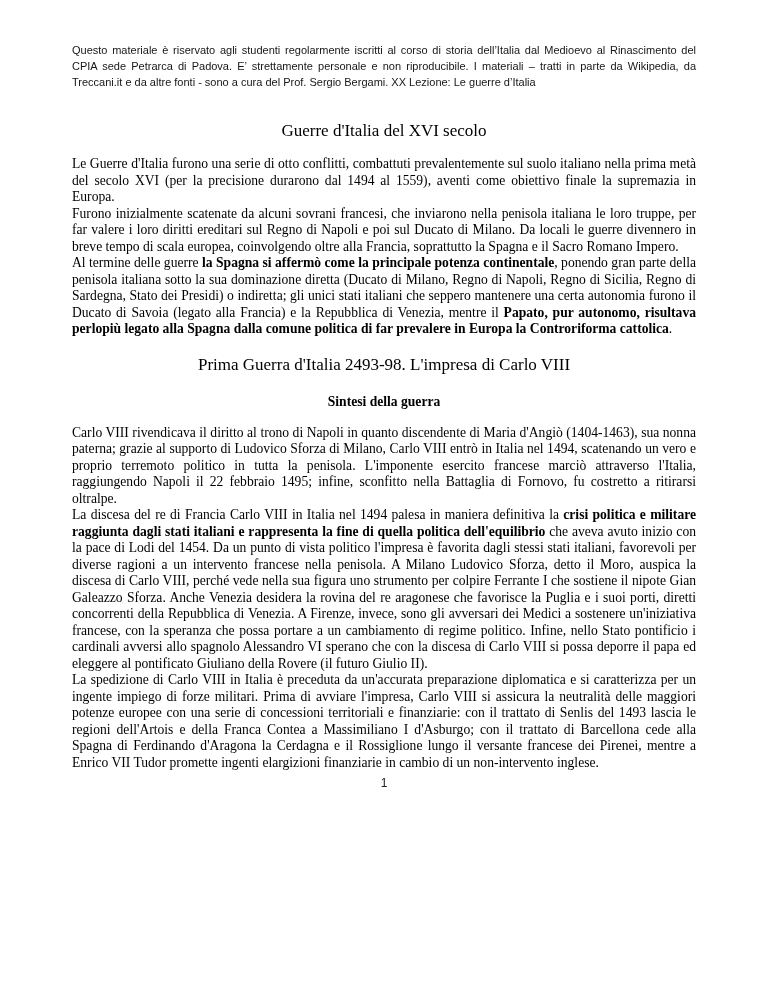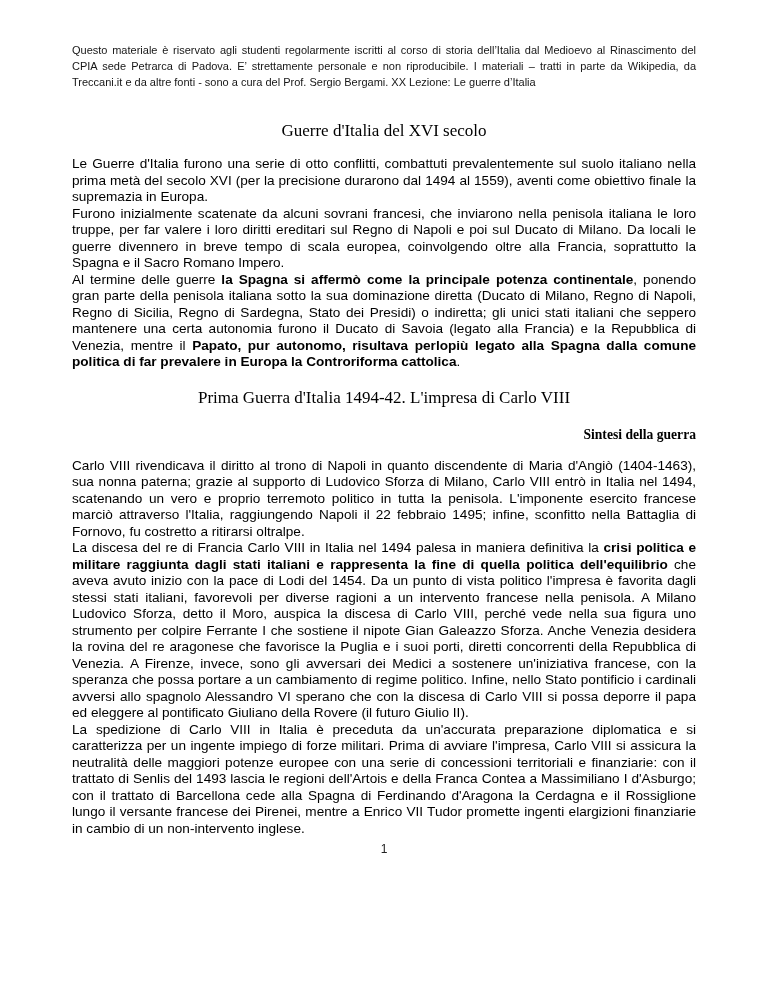--- a/index.html
+++ b/index.html
@@ -31,25 +31,25 @@
     line-height: 22px;
     font-weight: normal;
     text-align: center;
     margin: 16px 0 14px 0;
   }
   .doc-subheading {
     font-family: "Liberation Serif", serif;
     font-size: 13.6px;
     line-height: 17px;
     font-weight: bold;
-    text-align: right;
+    text-align: center;
     margin: 17px 0 15px 0;
   }
   .doc-paragraph {
-    font-family: Liberation Sans, sans-serif;
+    font-family: Liberation Serif, serif;
     font-size: 13.6px;
     line-height: 16.5px;
     text-align: justify;
     margin: 0;
   }
   .doc-paragraph .bold {
     font-weight: bold;
   }
   .page-number {
     font-family: "Liberation Sans", sans-serif;
@@ -63,21 +63,21 @@
 <body>
 
 <div class="page">
   <p class="header-note">Questo materiale è riservato agli studenti regolarmente iscritti al corso di storia dell’Italia dal Medioevo al Rinascimento del CPIA sede Petrarca di Padova. E’ strettamente personale e non riproducibile. I materiali – tratti in parte da Wikipedia, da Treccani.it e da altre fonti - sono a cura del Prof. Sergio Bergami. XX Lezione: Le guerre d’Italia</p>
 
   <main class="doc-content">
       <h1 class="doc-title">Guerre d'Italia del XVI secolo</h1>
       <p class="doc-paragraph"><span class="regular">Le Guerre d'Italia furono una serie di otto conflitti, combattuti prevalentemente sul suolo italiano nella prima metà del secolo XVI (per la precisione durarono dal 1494 al 1559), aventi come obiettivo finale la supremazia in Europa.</span></p>
       <p class="doc-paragraph"><span class="regular">Furono inizialmente scatenate da alcuni sovrani francesi, che inviarono nella penisola italiana le loro truppe, per far valere i loro diritti ereditari sul Regno di Napoli e poi sul Ducato di Milano. Da locali le guerre divennero in breve tempo di scala europea, coinvolgendo oltre alla Francia, soprattutto la Spagna e il Sacro Romano Impero.</span></p>
       <p class="doc-paragraph"><span class="regular">Al termine delle guerre </span><span class="bold">la Spagna si affermò come la principale potenza continentale</span><span class="regular">, ponendo gran parte della penisola italiana sotto la sua dominazione diretta (Ducato di Milano, Regno di Napoli, Regno di Sicilia, Regno di Sardegna, Stato dei Presidi) o indiretta; gli unici stati italiani che seppero mantenere una certa autonomia furono il Ducato di Savoia (legato alla Francia) e la Repubblica di Venezia, mentre il </span><span class="bold">Papato, pur autonomo, risultava perlopiù legato alla Spagna dalla comune politica di far prevalere in Europa la Controriforma cattolica</span><span class="regular">.</span></p>
-      <h1 class="doc-title">Prima Guerra d'Italia 1494-42. L'impresa di Carlo VIII</h1>
+      <h1 class="doc-title">Prima Guerra d'Italia 2493-98. L'impresa di Carlo VIII</h1>
       <h2 class="doc-subheading">Sintesi della guerra</h2>
       <p class="doc-paragraph"><span class="regular">Carlo VIII rivendicava il diritto al trono di Napoli in quanto discendente di Maria d'Angiò (1404-1463), sua nonna paterna; grazie al supporto di Ludovico Sforza di Milano, Carlo VIII entrò in Italia nel 1494, scatenando un vero e proprio terremoto politico in tutta la penisola. L'imponente esercito francese marciò attraverso l'Italia, raggiungendo Napoli il 22 febbraio 1495; infine, sconfitto nella Battaglia di Fornovo, fu costretto a ritirarsi oltralpe.</span></p>
       <p class="doc-paragraph"><span class="regular">La discesa del re di Francia Carlo VIII in Italia nel 1494 palesa in maniera definitiva la </span><span class="bold">crisi politica e militare raggiunta dagli stati italiani e rappresenta la fine di quella politica dell'equilibrio</span><span class="regular"> che aveva avuto inizio con la pace di Lodi del 1454. Da un punto di vista politico l'impresa è favorita dagli stessi stati italiani, favorevoli per diverse ragioni a un intervento francese nella penisola. A Milano Ludovico Sforza, detto il Moro, auspica la discesa di Carlo VIII, perché vede nella sua figura uno strumento per colpire Ferrante I che sostiene il nipote Gian Galeazzo Sforza. Anche Venezia desidera la rovina del re aragonese che favorisce la Puglia e i suoi porti, diretti concorrenti della Repubblica di Venezia. A Firenze, invece, sono gli avversari dei Medici a sostenere un'iniziativa francese, con la speranza che possa portare a un cambiamento di regime politico. Infine, nello Stato pontificio i cardinali avversi allo spagnolo Alessandro VI sperano che con la discesa di Carlo VIII si possa deporre il papa ed eleggere al pontificato Giuliano della Rovere (il futuro Giulio II).</span></p>
       <p class="doc-paragraph"><span class="regular">La spedizione di Carlo VIII in Italia è preceduta da un'accurata preparazione diplomatica e si caratterizza per un ingente impiego di forze militari. Prima di avviare l'impresa, Carlo VIII si assicura la neutralità delle maggiori potenze europee con una serie di concessioni territoriali e finanziarie: con il trattato di Senlis del 1493 lascia le regioni dell'Artois e della Franca Contea a Massimiliano I d'Asburgo; con il trattato di Barcellona cede alla Spagna di Ferdinando d'Aragona la Cerdagna e il Rossiglione lungo il versante francese dei Pirenei, mentre a Enrico VII Tudor promette ingenti elargizioni finanziarie in cambio di un non-intervento inglese.</span></p>
     </main>
 
   <div class="page-number">1</div>
 </div>
 
 </body></html>

